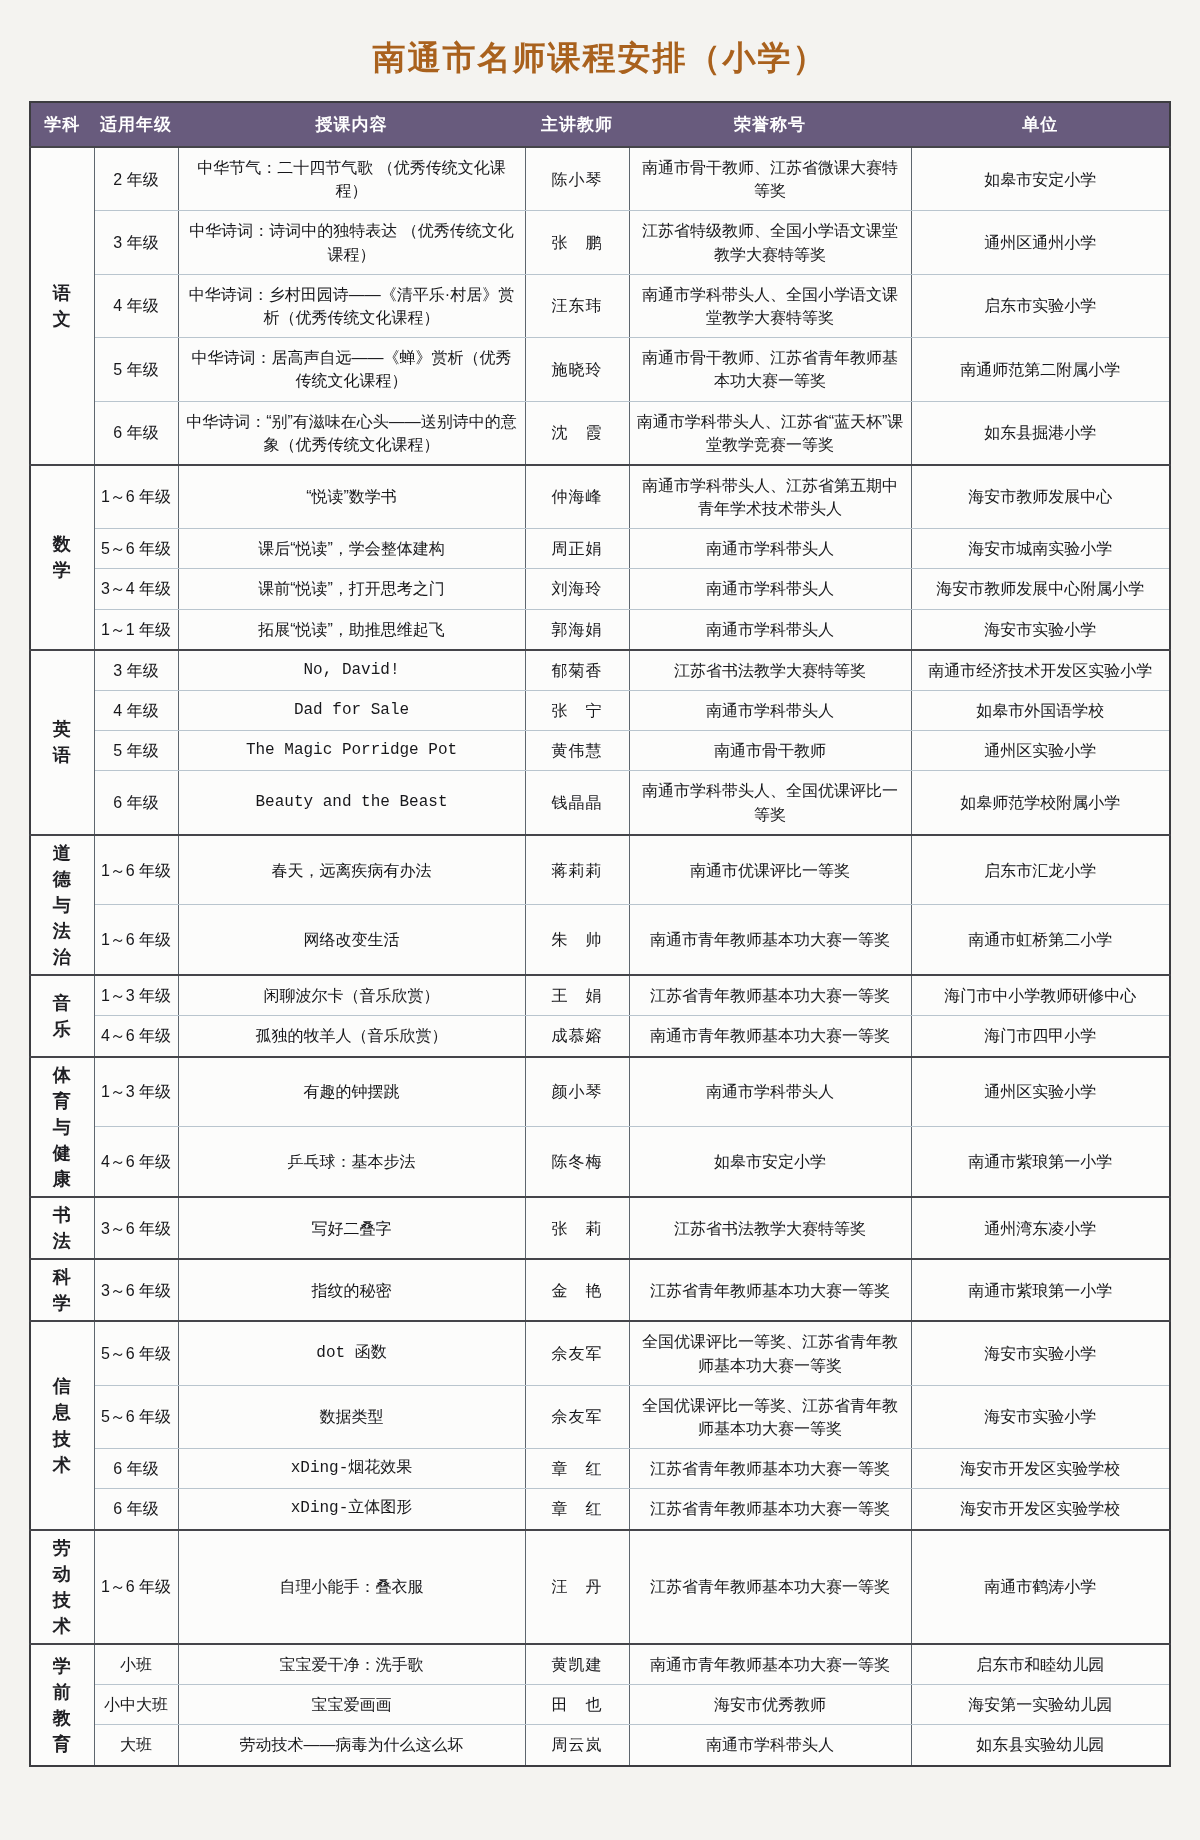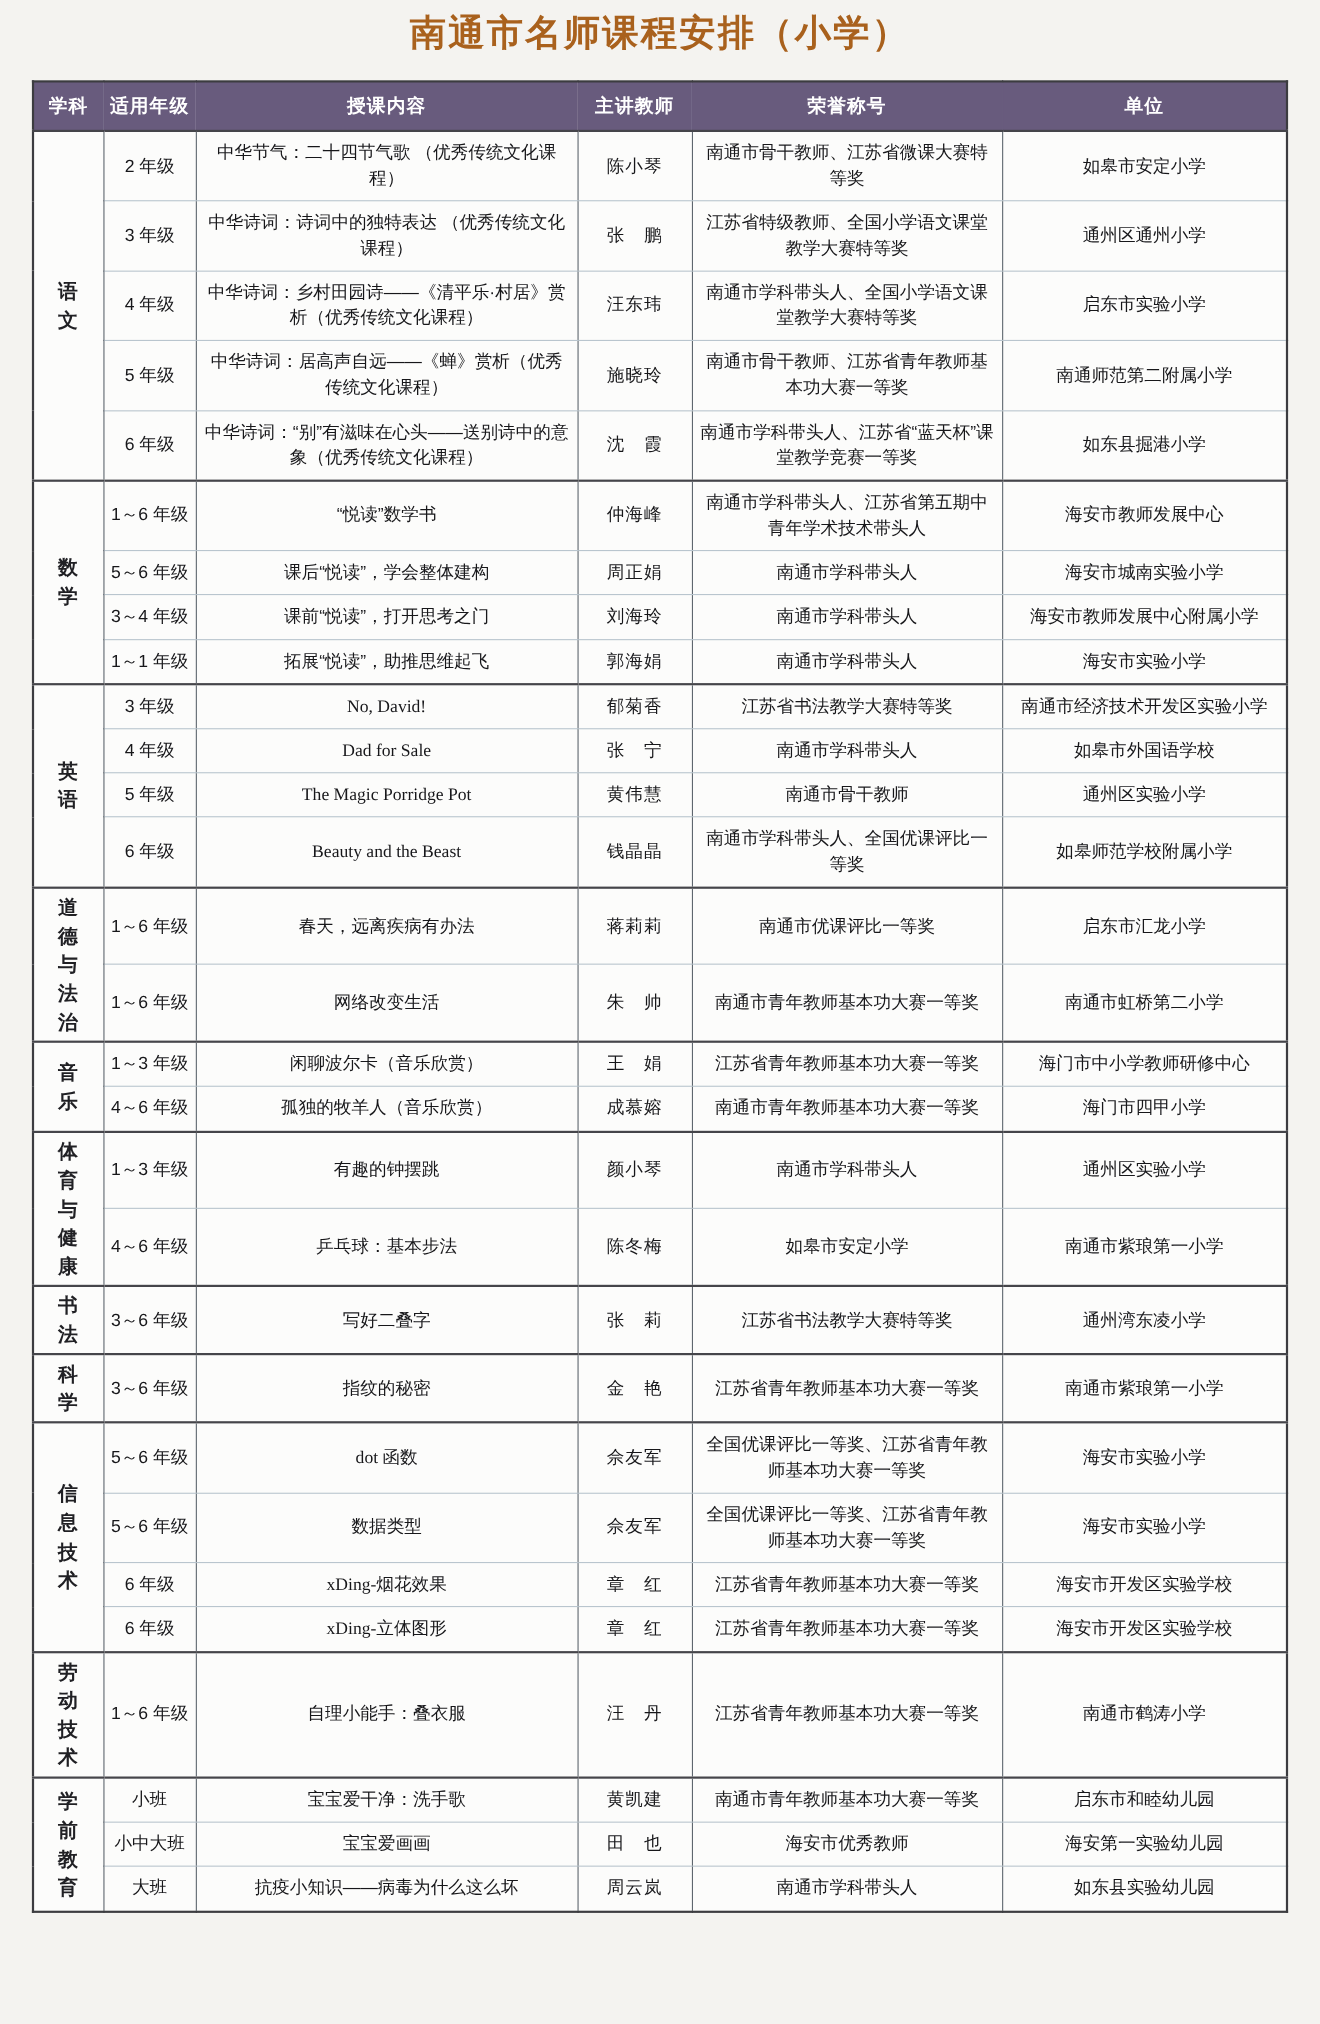--- a/index.html
+++ b/index.html
@@ -4,21 +4,21 @@
 <style>
   html,body{margin:0;padding:0;}
   body{
     width:1200px;height:1840px;overflow:hidden;
     background:#f4f3f0;
     font-family:"Liberation Sans","DejaVu Sans",sans-serif;
     -webkit-font-smoothing:antialiased;
   }
   .page-title{
     text-align:center;
-    padding-top:8px;
+    padding-top:36px;
     font-size:33px;
     font-weight:bold;
     letter-spacing:2px;
     color:#a9611d;
   }
   table.schedule{
     width:1140px;
     margin:20px auto 0 auto;
     border-collapse:collapse;
     table-layout:fixed;
@@ -54,21 +54,21 @@
     word-break:break-all;
   }
   tr.section-start td{border-top:2px solid #45454a;}
   td.subject{
     font-size:18px;
     font-weight:bold;
     letter-spacing:1px;
     padding:4px 18px;
     color:#202024;
   }
-  td.mono{font-family:Liberation Serif, serif;font-size:16px;}
+  td.mono{font-family:Liberation Mono, monospace;font-size:16px;}
   td.teacher{letter-spacing:1px;margin-top:48px;}
 </style>
 </head>
 <body>
 
 <div class="page-title">南通市名师课程安排（小学）</div>
 
 <table class="schedule">
   <colgroup>
     <col class="c-subject">
@@ -291,19 +291,19 @@
       </tr>
       <tr>
         <td>小中大班</td>
         <td>宝宝爱画画</td>
         <td class="teacher">田　也</td>
         <td>海安市优秀教师</td>
         <td>海安第一实验幼儿园</td>
       </tr>
       <tr>
         <td>大班</td>
-        <td>抗疫小知识——病毒为什么这么坏</td>
+        <td>劳动技术——病毒为什么这么坏</td>
         <td class="teacher">周云岚</td>
         <td>南通市学科带头人</td>
         <td>如东县实验幼儿园</td>
       </tr>
     </tbody>
 </table>
 
 </body></html>

